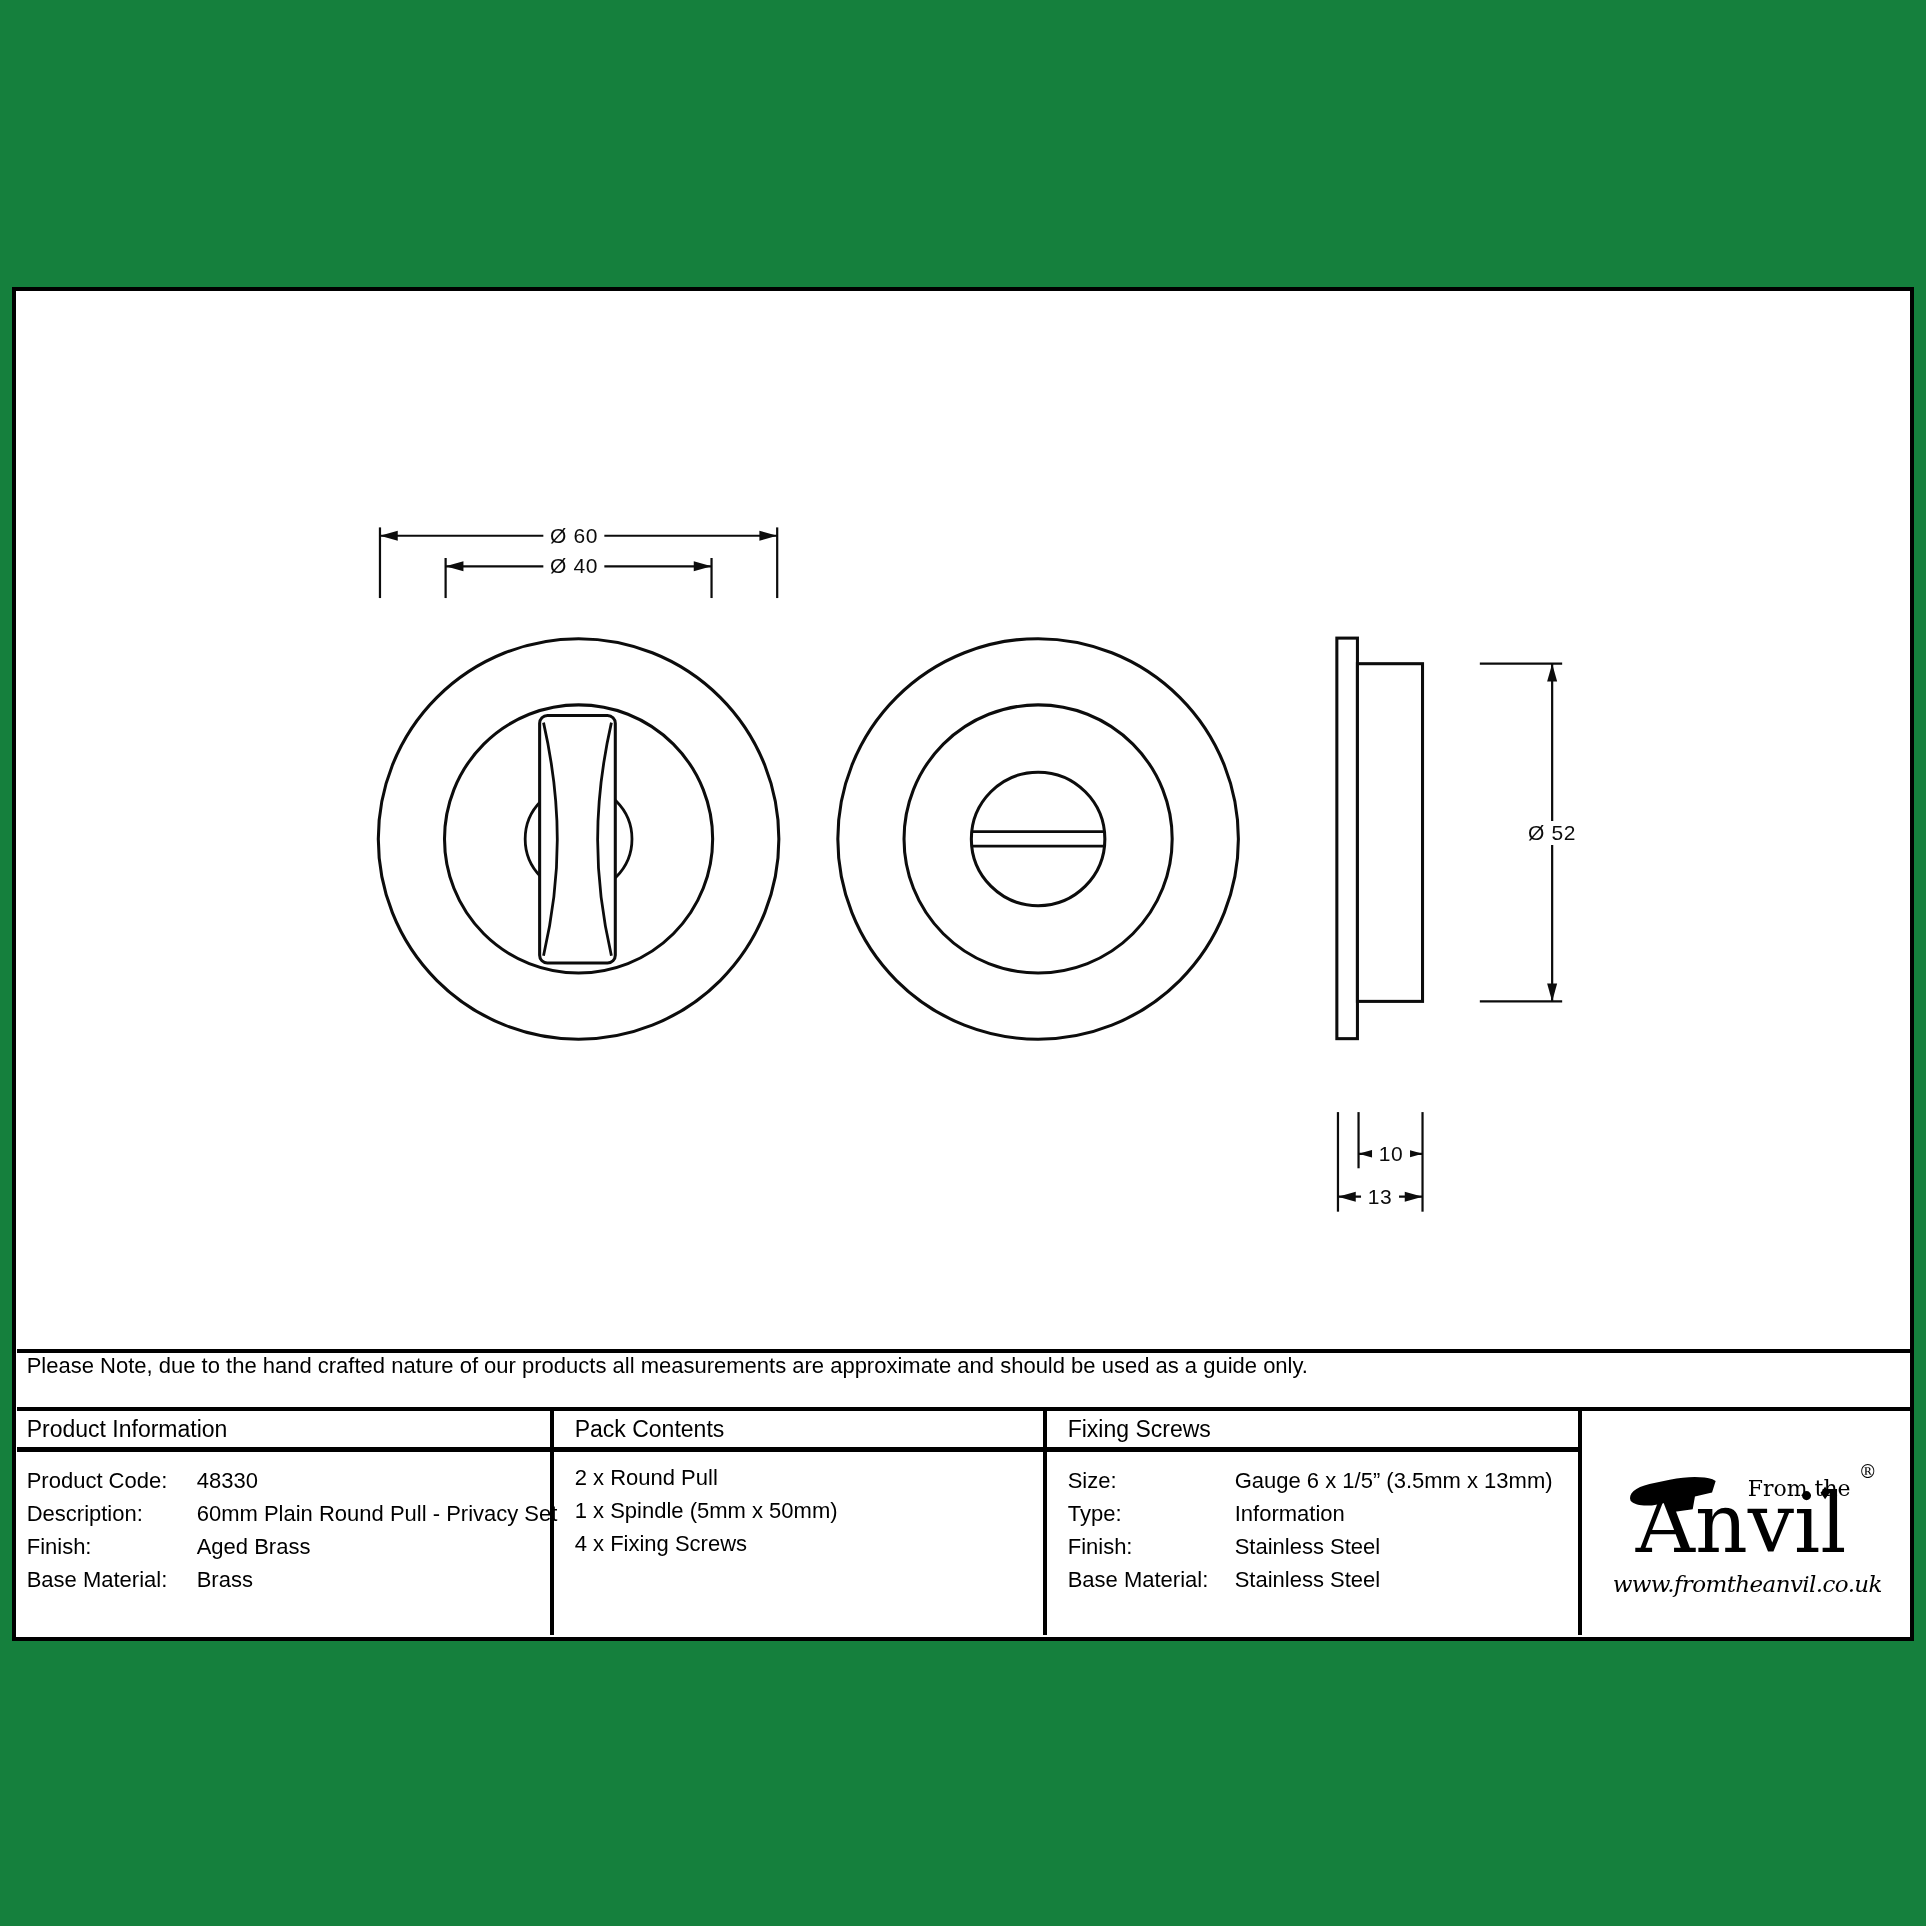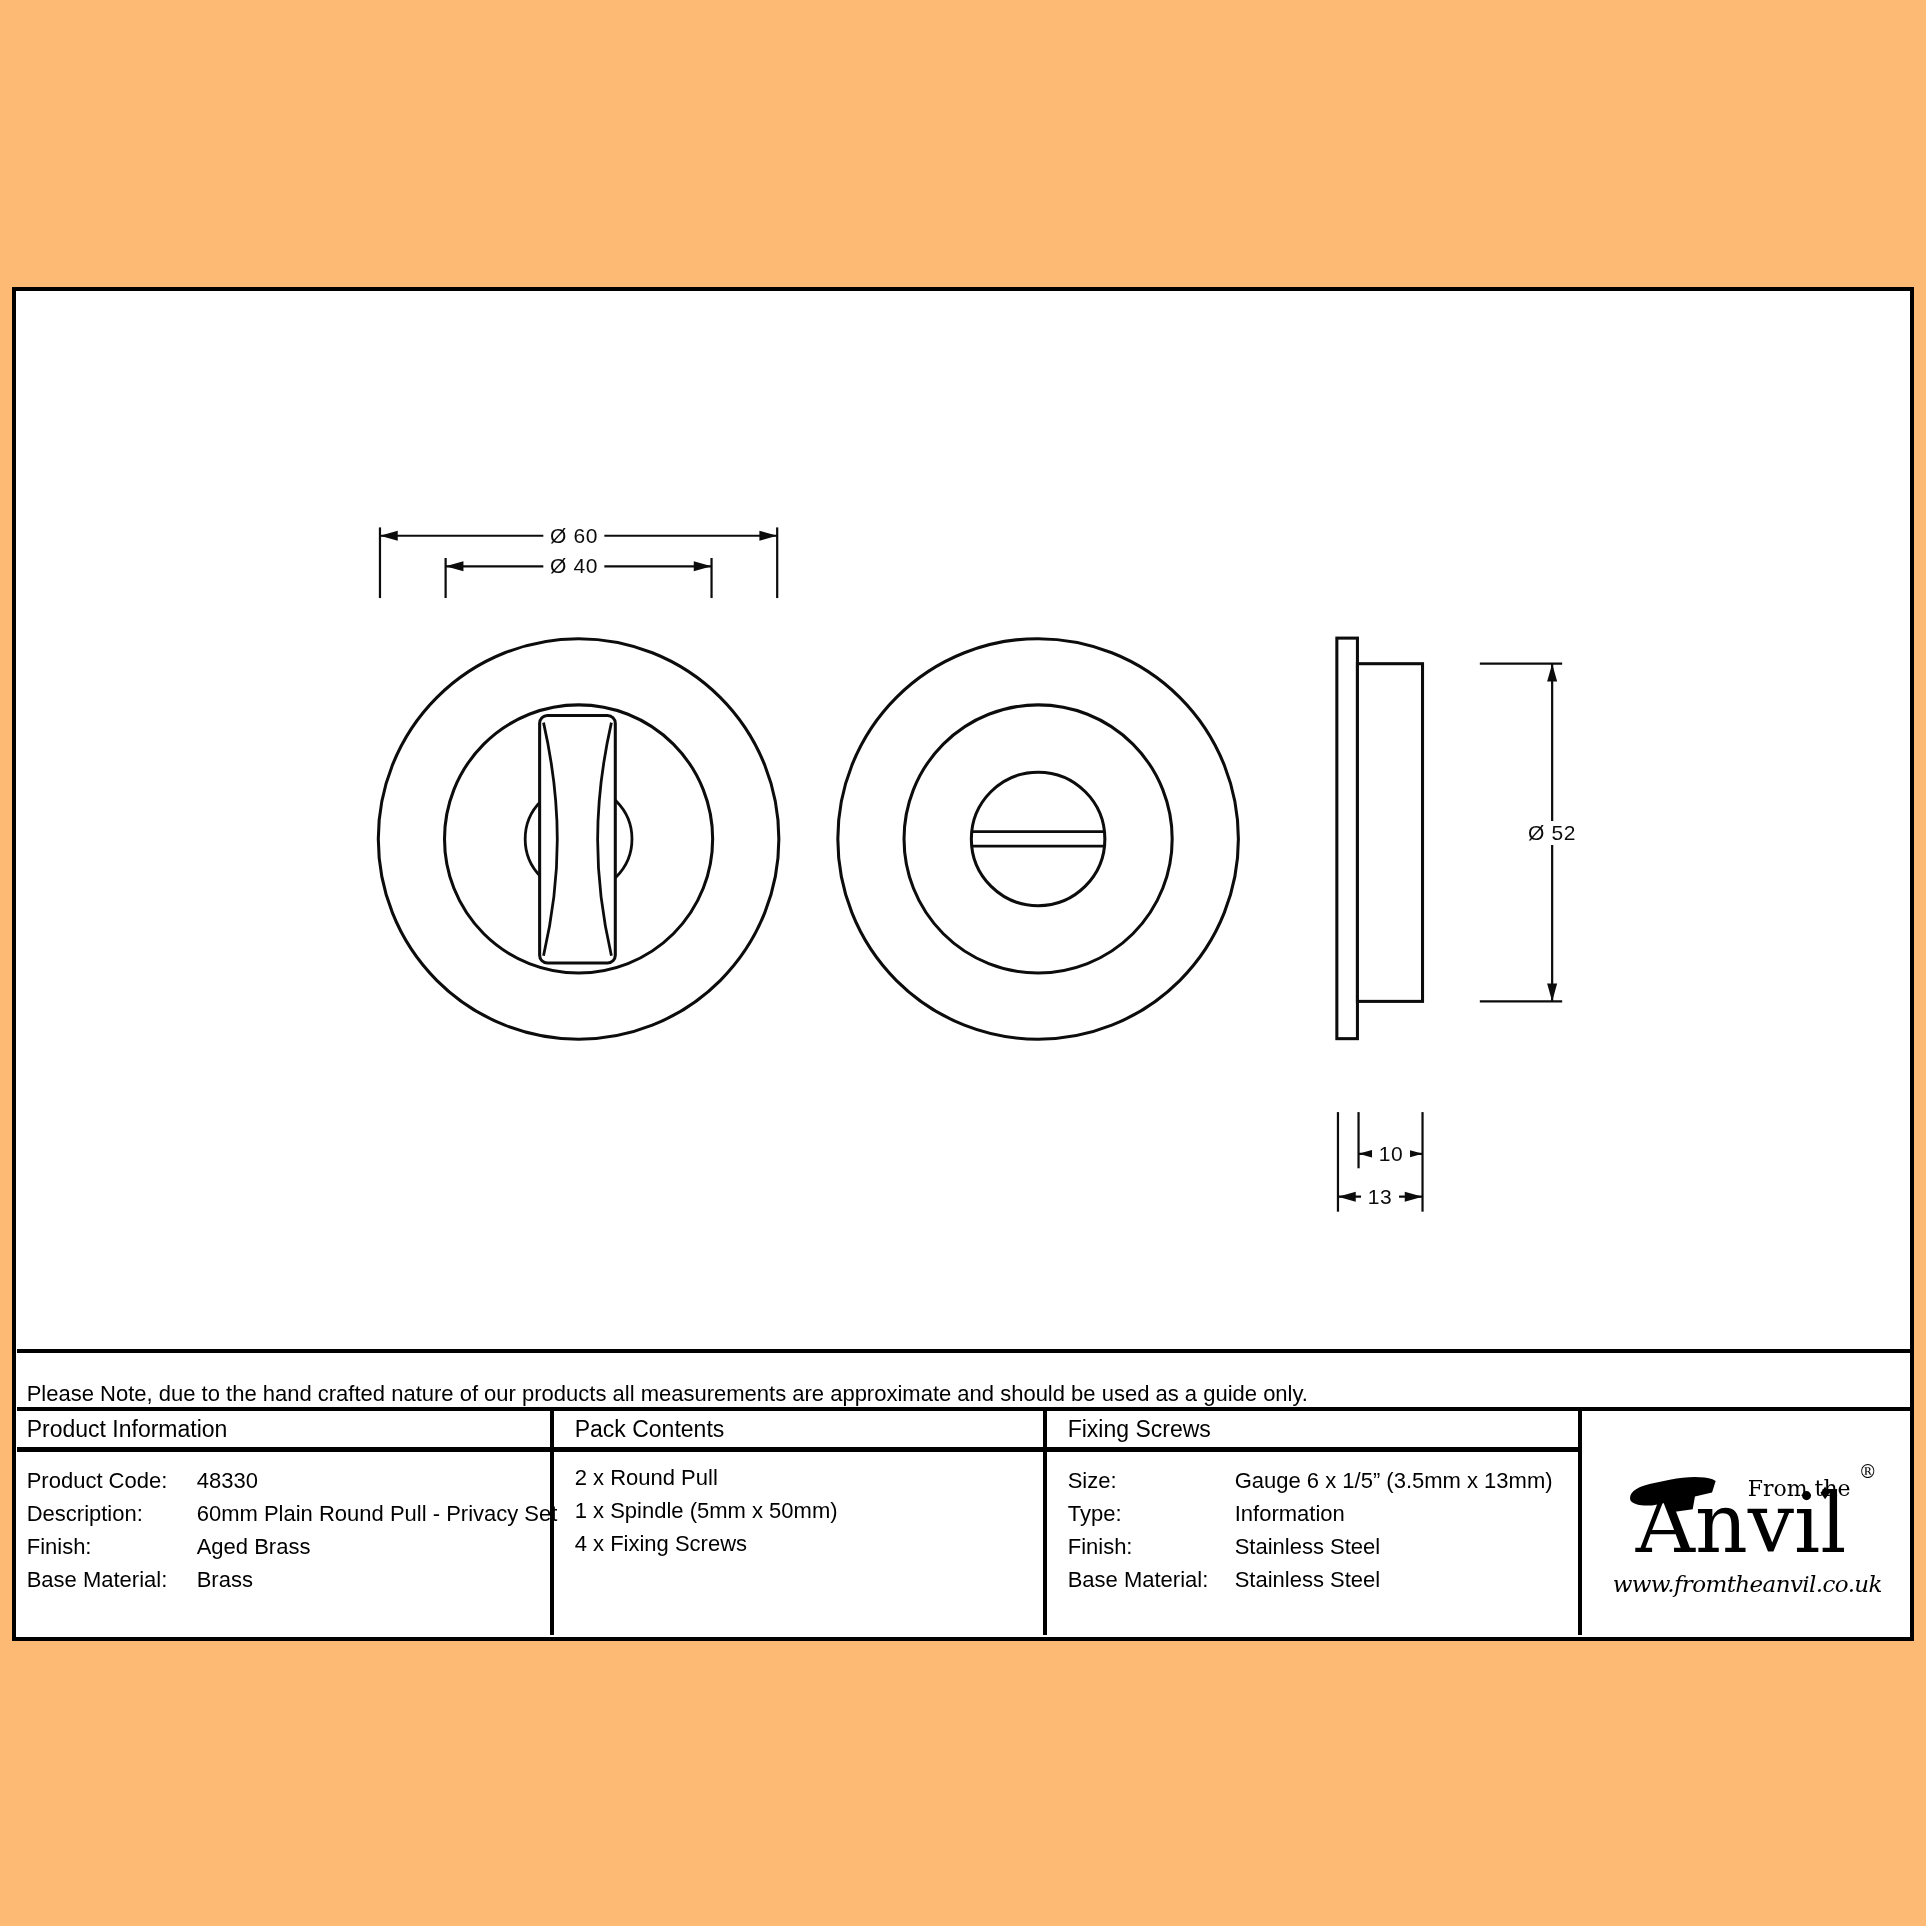--- a/index.html
+++ b/index.html
@@ -1,21 +1,21 @@
 <!DOCTYPE html>
 <html style="font-size:9px"><head>
 <meta charset="utf-8">
 <style>
   html,body{margin:0;padding:0;background:#ffffff;}
   body{
     width:1926px;height:1926px;position:relative;
     font-family:"Liberation Sans",sans-serif;color:#000;
     -webkit-font-smoothing:antialiased;
   }
-  .sheet{position:absolute;inset:0;background:#fdba74;padding-left:22px;}
+  .sheet{position:absolute;inset:0;background:#15803d;padding-left:22px;}
 
   
   .frame{
     position:absolute;left:12.2px;top:287px;width:1902px;height:1354px;
     border:4.5px solid #000;box-sizing:border-box;background:#fff;
   }
 
   
   .drawing{position:absolute;left:0;top:0;width:1926px;height:1926px;}
 
@@ -23,21 +23,21 @@
   .dim-label{
     position:absolute;transform:translate(-50%,-50%);
     background:#fff;padding:0 6.7px;white-space:nowrap;
     font-size:21px;letter-spacing:0.6px;color:#0c0c0c;
   }
 
   
   .note-bar{
     position:absolute;left:16.7px;top:1349px;width:1893px;height:62px;
     border-top:4.5px solid #000;border-bottom:4.5px solid #000;box-sizing:border-box;
-    display:flex;align-items:flex-end;padding-left:10px;background:#fff;
+    display:flex;align-items:flex-start;padding-left:10px;background:#fff;
     font-size:22px;
   }
 
   
   .spec-table{
     position:absolute;left:16.7px;top:1411px;width:1893px;height:224px;
     display:flex;background:#fff;
   }
   .spec-col{box-sizing:border-box;height:100%;}
   .col-border{border-right:4.5px solid #000;}

